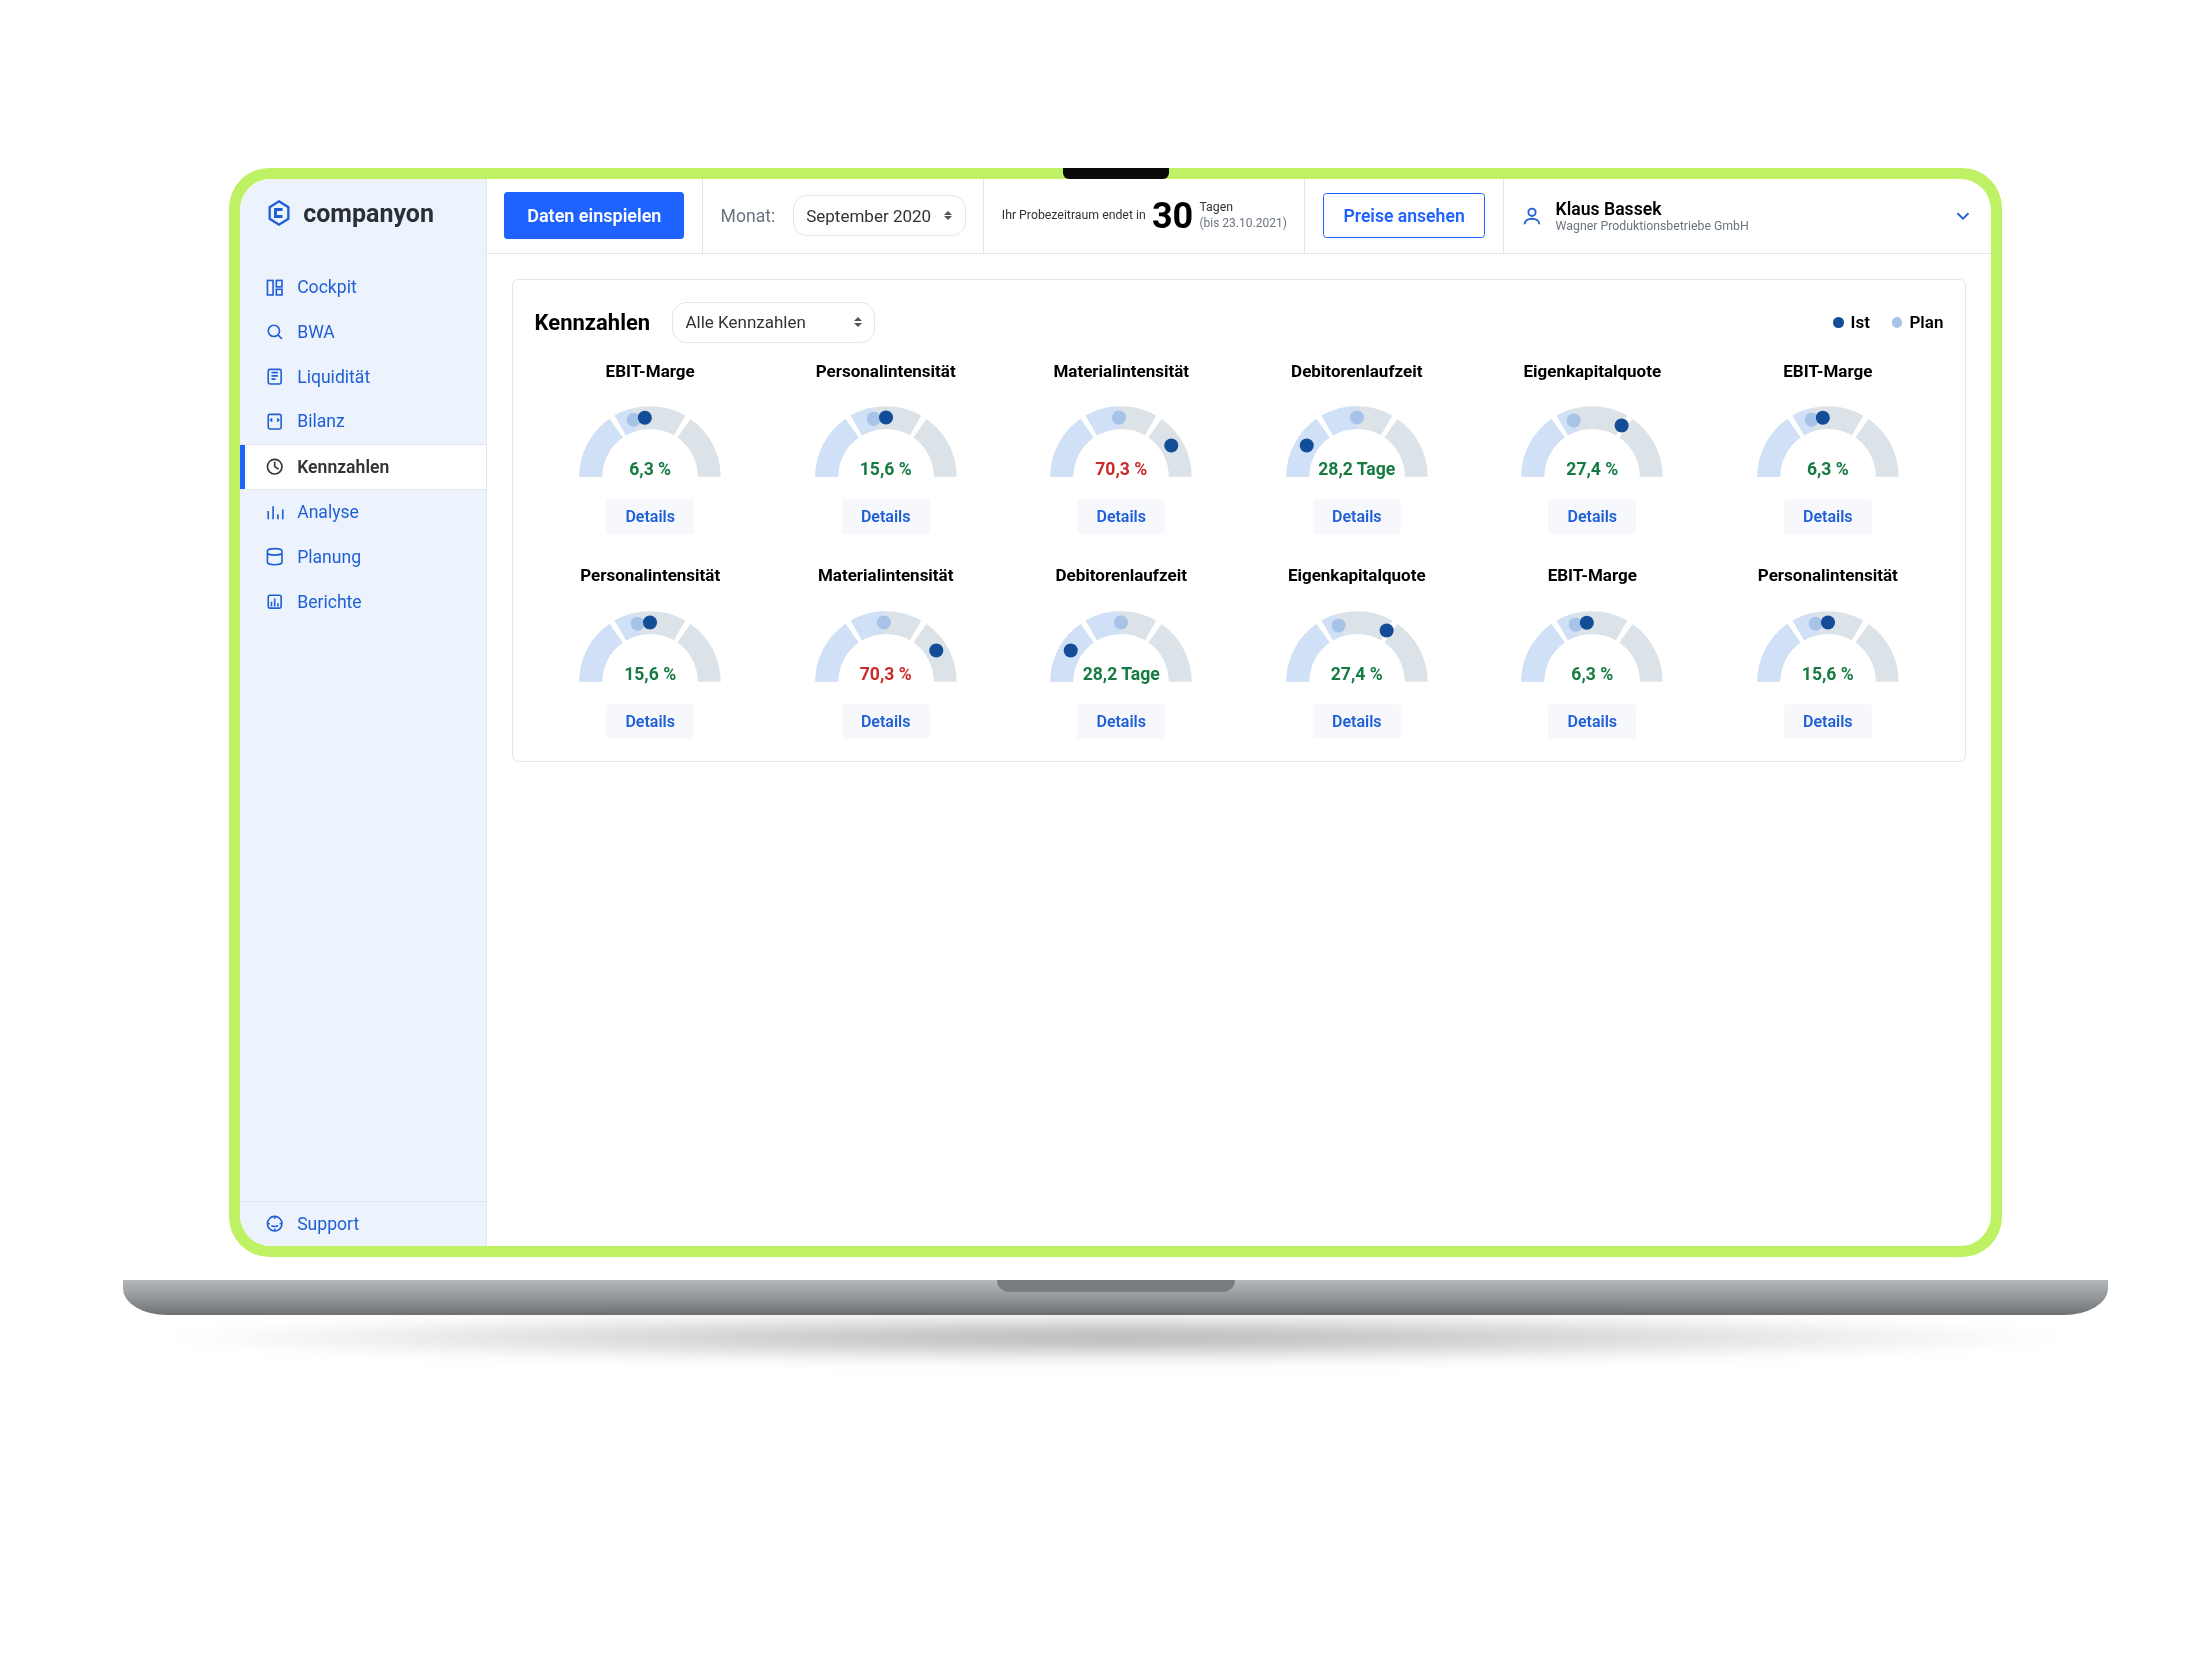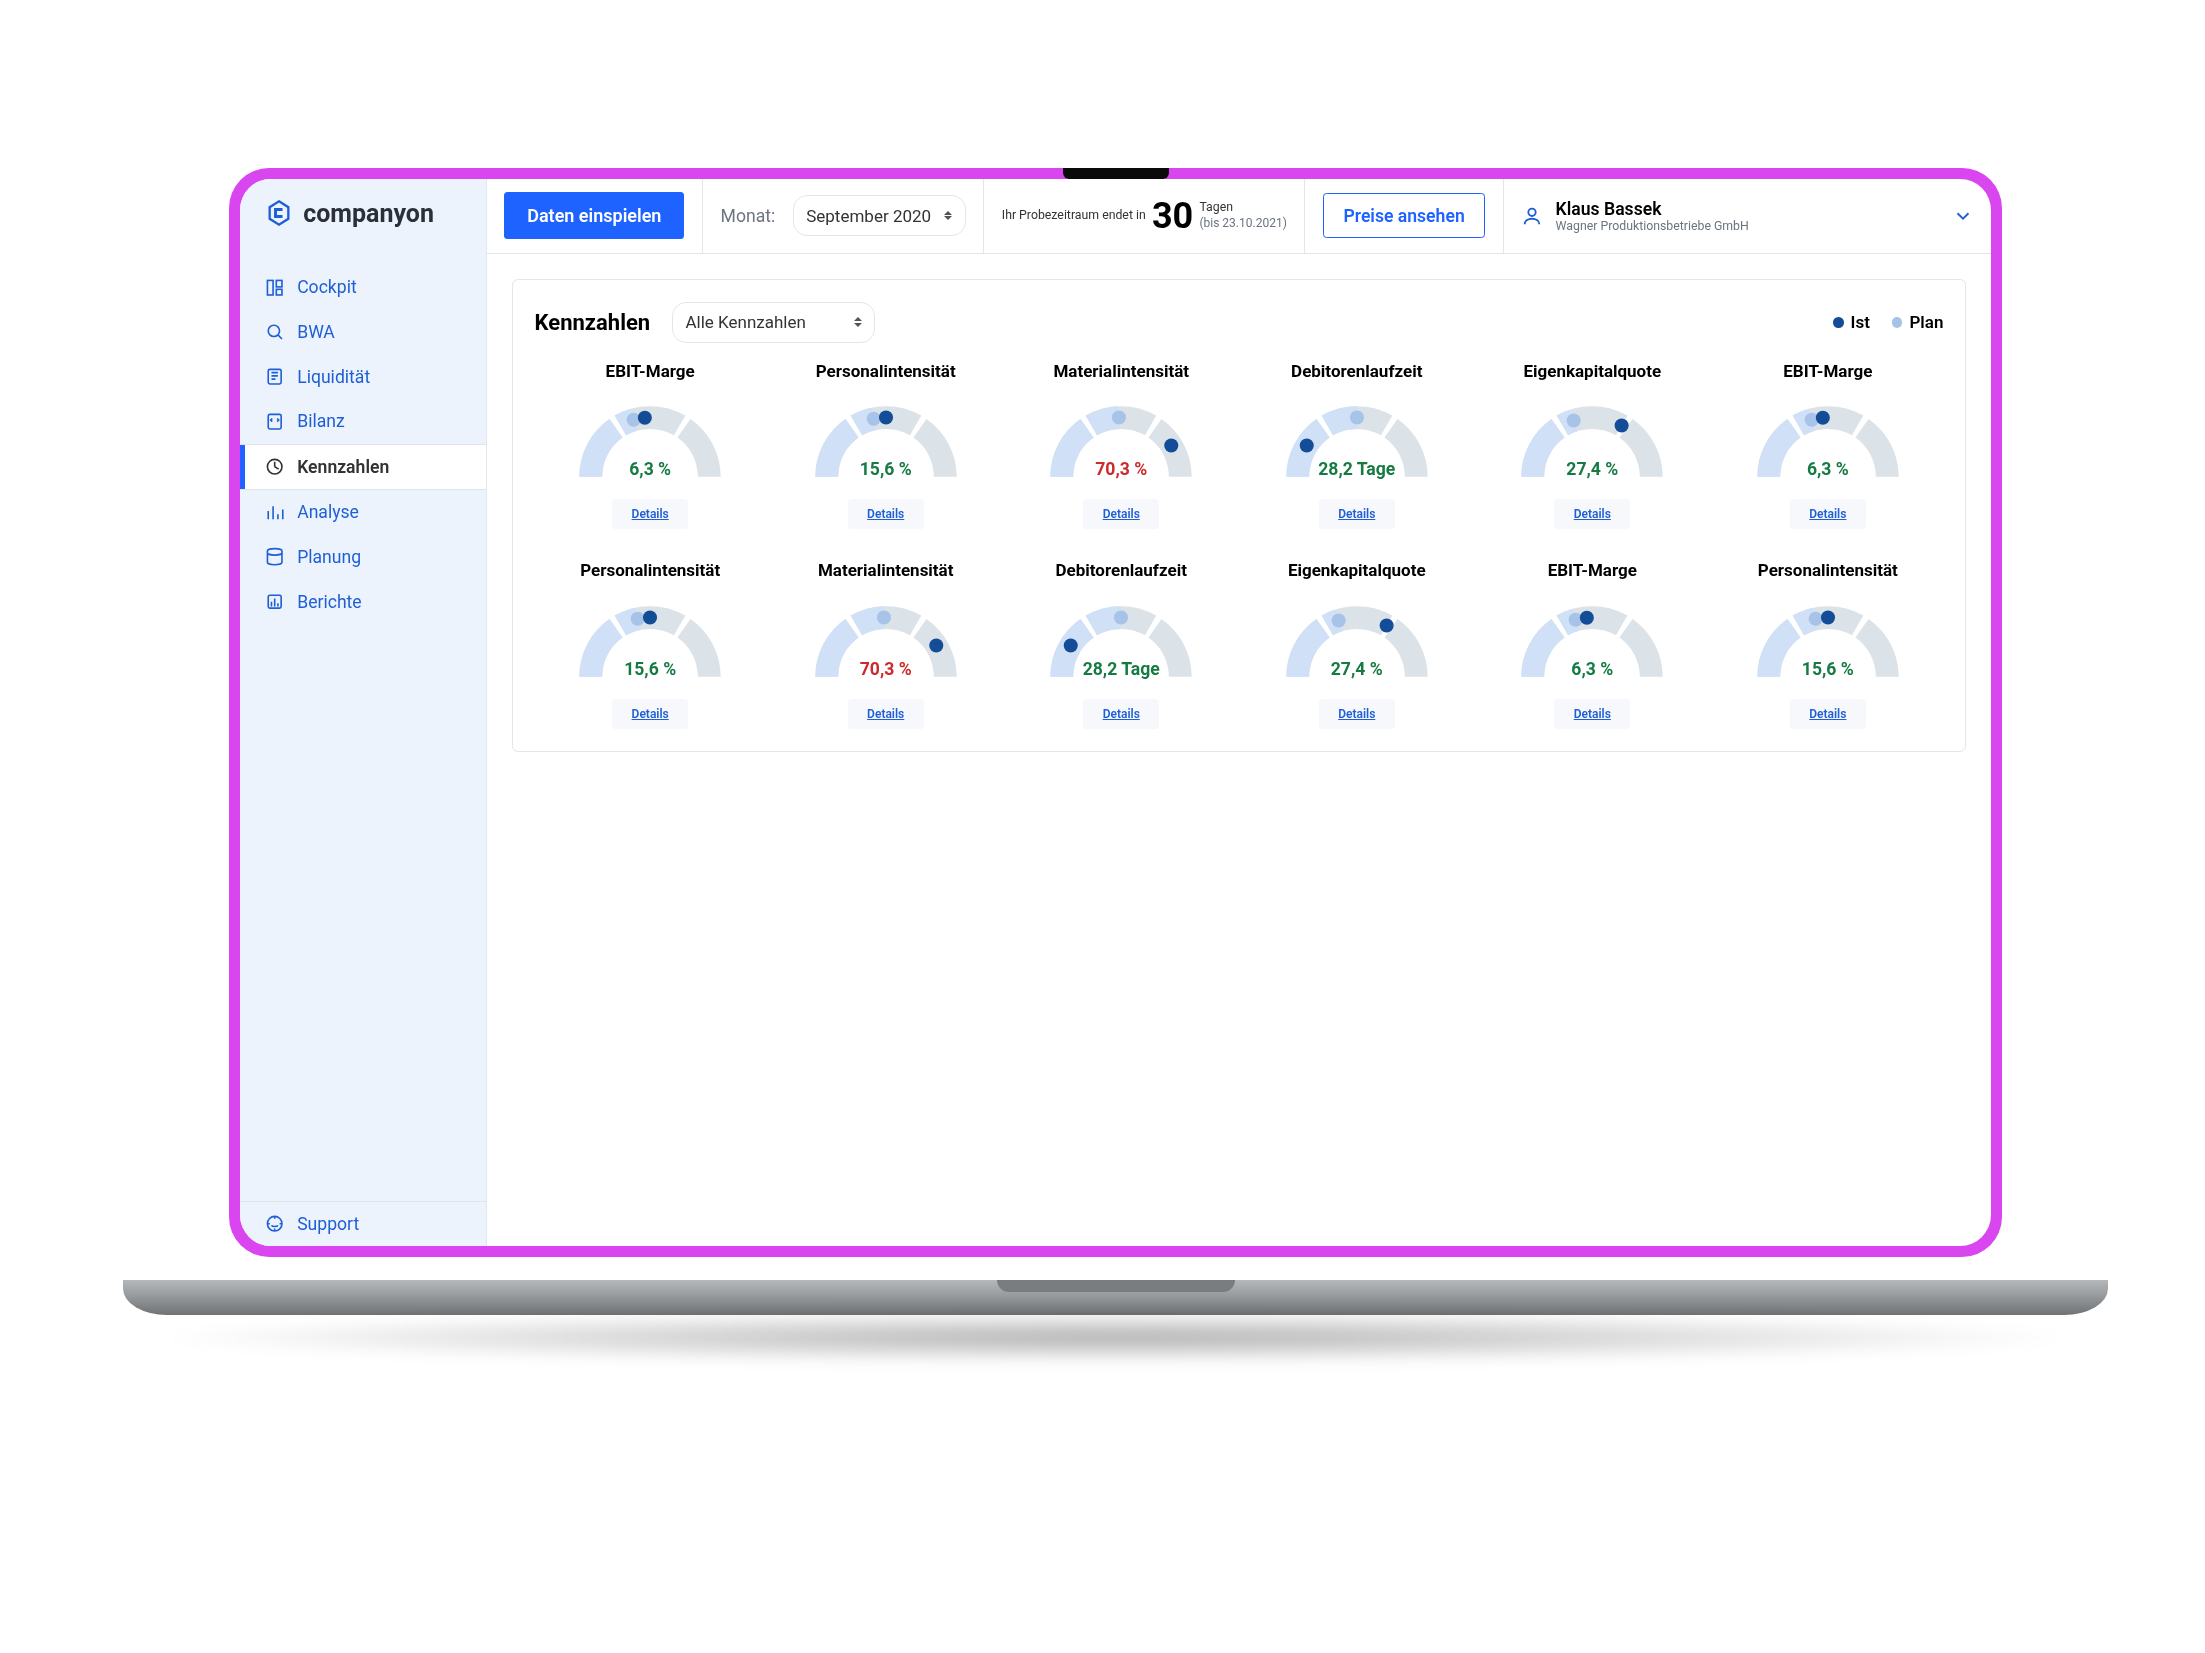--- a/index.html
+++ b/index.html
@@ -16,21 +16,21 @@
     --ring-bg:#dbe2e8;
     --ring-fill:#cfe0f7;
     --ist:#134c97;
     --plan:#a7c3e8;
   }
   *{box-sizing:border-box;font-family:-apple-system,BlinkMacSystemFont,"Segoe UI",Roboto,Arial,sans-serif;}
   body{margin:0;background:#ffffff;width:2205px;height:1654px;overflow:hidden;}
 
   
   .laptop-wrap{position:absolute;left:229px;top:168px;width:1773px;height:1147px;}
-  .screen-outer{width:1773px;height:1089px;border-radius:40px;background:#d946ef;padding:10.6px;position:relative;}
+  .screen-outer{width:1773px;height:1089px;border-radius:40px;background:#bef264;padding:10.6px;position:relative;}
   .screen-inner{width:100%;height:100%;border-radius:31px;background:#ffffff;overflow:hidden;display:flex;flex-direction:column;}
   .notch{position:absolute;top:0;left:50%;transform:translateX(-50%);width:106px;height:10.6px;background:#0a0a0a;border-radius:0 0 6.2px 6.2px;z-index:5;}
   .base{width:1985px;height:35px;position:absolute;bottom:0;left:-106px;background:linear-gradient(#b5b8bb,#9a9ea1 40%,#6e7275);border-radius:0 0 44px 44px/0 0 26.5px 26.5px;}
   .base-notch{position:absolute;top:0;left:50%;transform:translateX(-50%);width:238px;height:11.5px;background:#7a7d80;border-radius:0 0 13.2px 13.2px;}
   .shadow{position:absolute;width:1941px;height:53px;left:-84px;bottom:-49px;background:radial-gradient(ellipse,rgba(0,0,0,.3),transparent 70%);filter:blur(6.2px);}
 
   
   .app{display:flex;flex:1;min-height:0;}
   .sidebar{width:247px;background:var(--sidebar-bg);display:flex;flex-direction:column;position:relative;border-right:0.4px solid var(--border);}
   .logo{display:flex;align-items:center;gap:10.6px;padding:20px 25px;font-weight:700;font-size:25px;color:#2a2f38;}
@@ -74,21 +74,21 @@
   .dot.ist{background:var(--ist);}
   .dot.plan{background:var(--plan);}
 
   .grid{display:grid;grid-template-columns:repeat(6,1fr);row-gap:31px;column-gap:4.4px;}
   .kpi{display:flex;flex-direction:column;align-items:center;gap:8.8px;}
   .kpi-title{font-size:17px;font-weight:700;}
   .gauge{position:relative;width:194px;height:101px;}
   .gauge-value{position:absolute;left:0;right:0;top:70px;text-align:center;font-size:17.6px;font-weight:700;}
   .gauge-value.green{color:var(--green);}
   .gauge-value.red{color:var(--red);}
-  .btn-details{background:var(--light);border:none;border-radius:3.5px;padding:8px 19.4px;font-size:12px;color:var(--blue);font-weight:600;cursor:pointer;text-decoration:underline;}
+  .btn-details{background:var(--light);border:none;border-radius:3.5px;padding:8px 19.4px;font-size:16px;color:var(--blue);font-weight:600;cursor:pointer;}
 </style>
 </head>
 <body>
 
 <div class="laptop-wrap">
   <div class="screen-outer">
     <div class="notch"></div>
     <div class="screen-inner">
       <div class="app">
 

